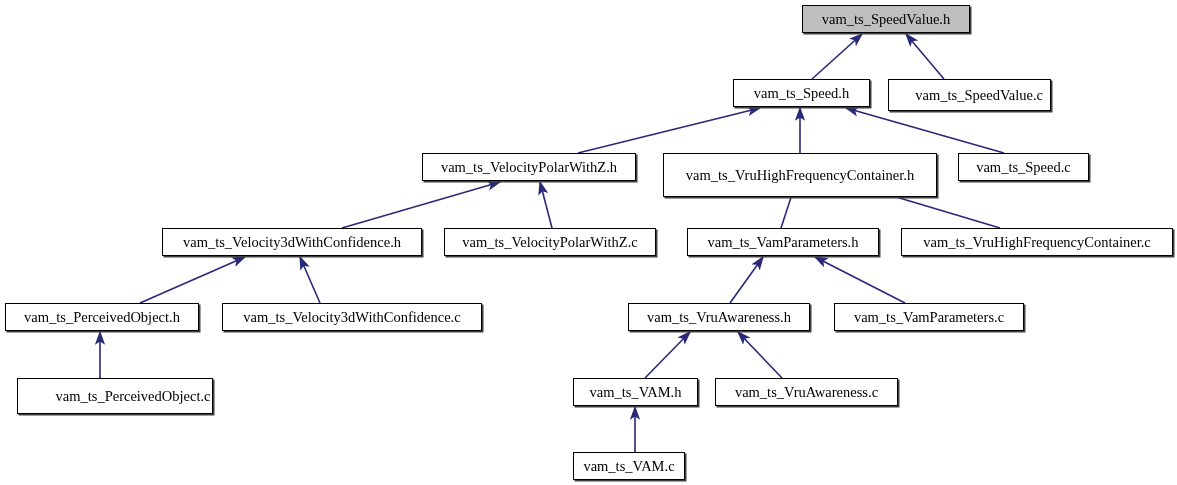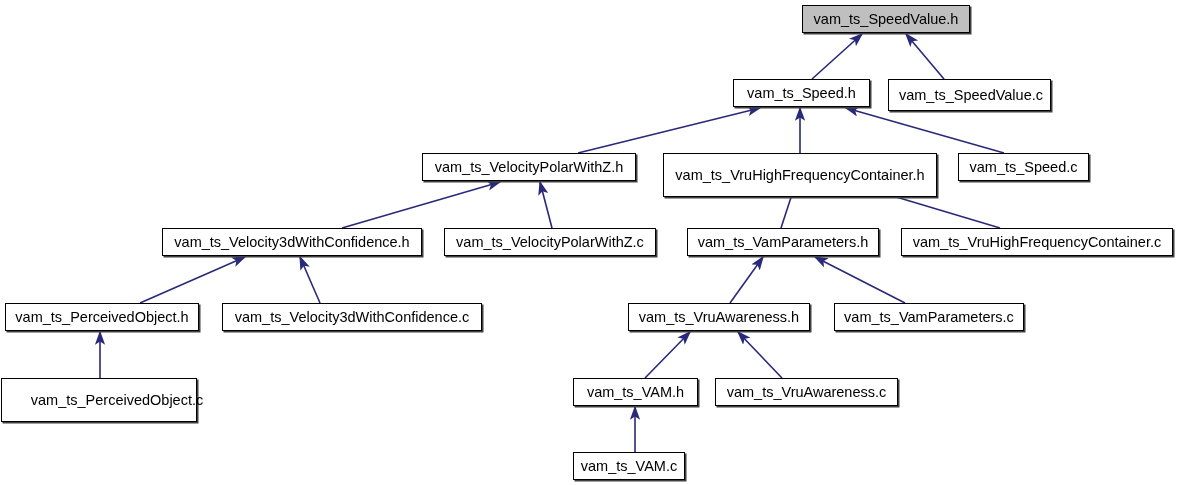--- a/index.html
+++ b/index.html
@@ -40,20 +40,21 @@
     white-space: nowrap;
     letter-spacing: 0px;
     box-shadow: 1.5px 1.5px 0 0 #404040;
   }
   .node.root {
     background: #bfbfbf;
   }
   .node .node-label {
     padding: 0 7px;
     pointer-events: none;
+    font-family: Liberation Serif, serif;
   }
 </style>
 </head>
 <body>
 
 <div id="graph-root">
   <svg id="edge-layer" viewBox="0 0 1177 485" width="1177" height="485" xmlns="http://www.w3.org/2000/svg">
     <defs>
       <marker id="arrowhead" markerWidth="9" markerHeight="9" refX="8" refY="3.2" orient="auto" markerUnits="strokeWidth">
         <path d="M0,0 L9,3.2 L0,6.4 L2.1,3.2 z" fill="#29297a"></path>
@@ -115,21 +116,21 @@
       </div>
       <div class="node" style="left: 222px; top: 303px; width: 260px; height: 28px;">
         <span class="node-label">vam_ts_Velocity3dWithConfidence.c</span>
       </div>
       <div class="node" style="left: 628px; top: 303px; width: 182px; height: 28px;">
         <span class="node-label">vam_ts_VruAwareness.h</span>
       </div>
       <div class="node" style="left: 834px; top: 303px; width: 190px; height: 28px;">
         <span class="node-label">vam_ts_VamParameters.c</span>
       </div>
-      <div class="node" style="left: 1px; top: 378px; width: 196px; height: 44px; padding-left: 36px;">
+      <div class="node" style="left: 17px; top: 378px; width: 196px; height: 36px; padding-left: 36px;">
         <span class="node-label">vam_ts_PerceivedObject.c</span>
       </div>
       <div class="node" style="left: 573px; top: 378px; width: 125px; height: 28px;">
         <span class="node-label">vam_ts_VAM.h</span>
       </div>
       <div class="node" style="left: 715px; top: 378px; width: 183px; height: 28px;">
         <span class="node-label">vam_ts_VruAwareness.c</span>
       </div>
       <div class="node" style="left: 573px; top: 452px; width: 112px; height: 28px;">
         <span class="node-label">vam_ts_VAM.c</span>

